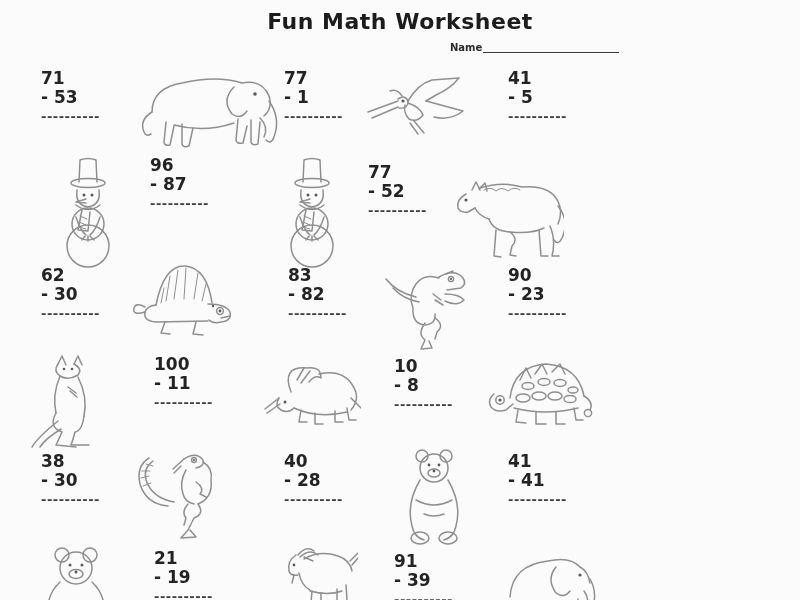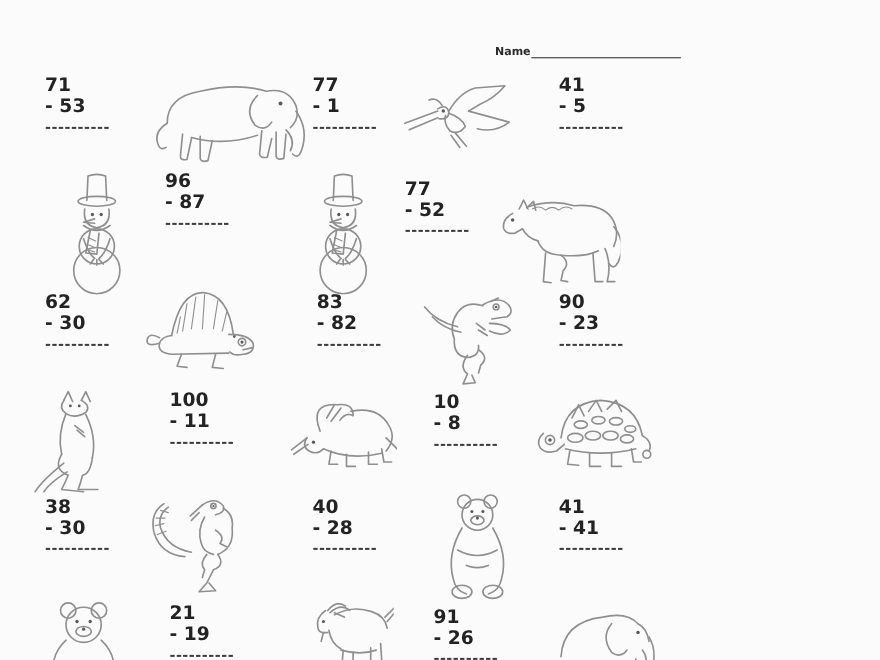--- a/index.html
+++ b/index.html
@@ -35,20 +35,21 @@
     stroke-linecap:round;stroke-linejoin:round;
   }
   .art .dot{fill:#5a5a5a;stroke:none;}
   .art .thin{stroke-width:1;}
 </style>
 </head>
 <body>
 
 <div class="page">
 
+  <div class="title">Fun Math Worksheet</div>
 
   <div class="name-row"><span>Name</span><span class="blank"></span></div>
 
   <div class="problem" style="left:41px;top:69px">
     <div>71</div>
     <div>- 53</div>
     <div class="dashes">----------</div>
   </div>
   <div class="problem" style="left:284px;top:69px">
     <div>77</div>
@@ -115,21 +116,21 @@
     <div class="dashes">----------</div>
   </div>
 
   <div class="problem" style="left:154px;top:549px">
     <div>21</div>
     <div>- 19</div>
     <div class="dashes">----------</div>
   </div>
   <div class="problem" style="left:394px;top:552px">
     <div>91</div>
-    <div>- 26</div>
+    <div>- 39</div>
     <div class="dashes">----------</div>
   </div>
 
   <div class="art" style="left:122px;top:66px;width:170px;height:84px" aria-label="elephant">
     <svg viewBox="0 0 170 84">
       <path d="M30,46 Q30,22 60,17 Q95,9 120,17 Q140,13 147,30 Q151,42 142,50"></path>
       <path d="M147,35 Q159,52 152,71 Q149,79 144,74"></path>
       <path d="M138,52 Q147,61 142,71"></path>
       <path d="M112,21 Q99,34 110,48 Q119,54 125,45"></path>
       <path d="M44,56 L42,76 Q42,80 48,79 L52,60"></path>

